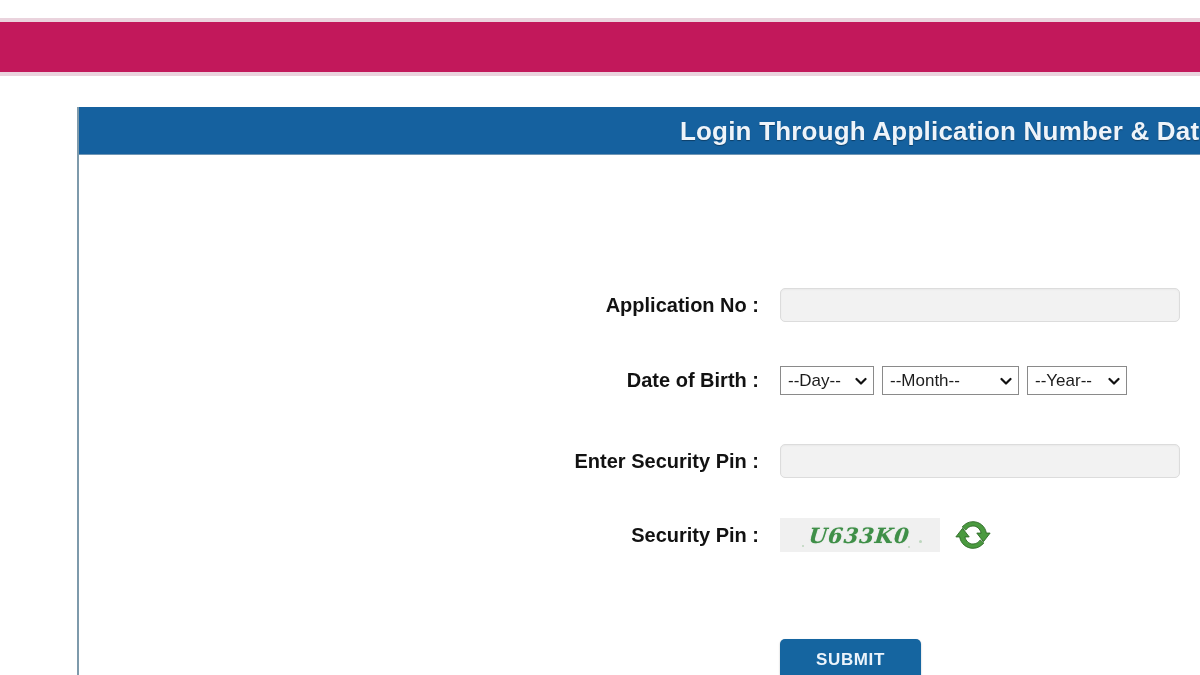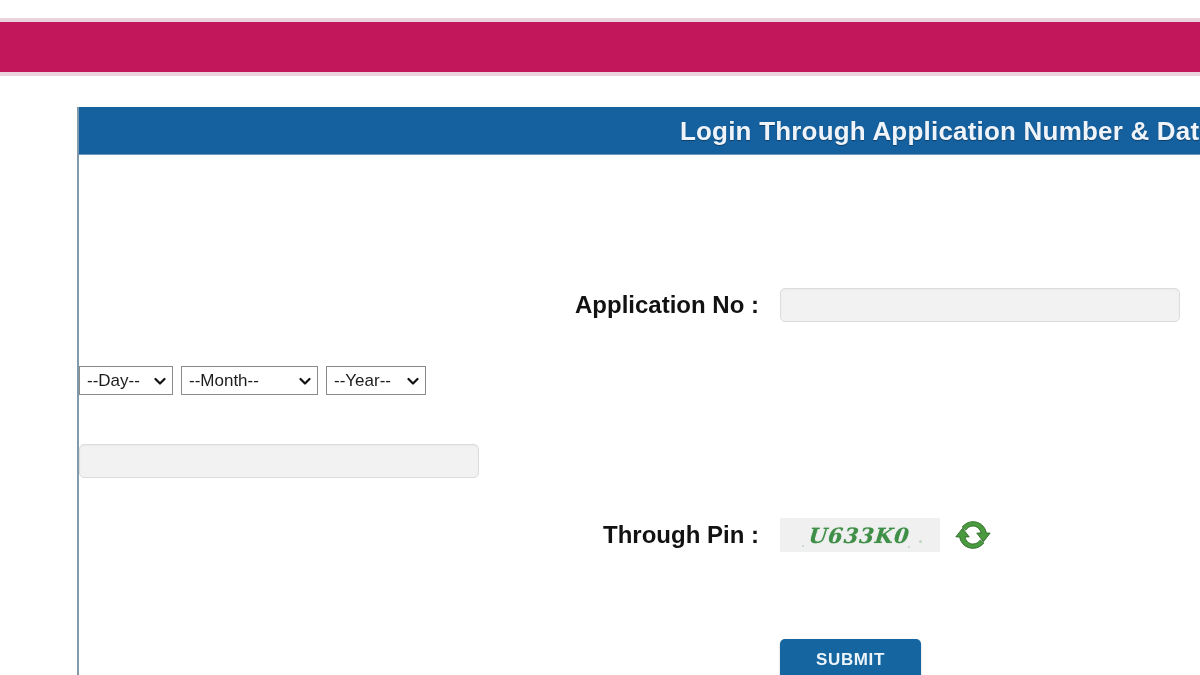--- a/index.html
+++ b/index.html
@@ -88,21 +88,21 @@
   .row-dob  { top: 211px; }
   .row-pin  { top: 289px; }
   .row-cap  { top: 361px; }
   .row-btn  { top: 484px; }
 
   .field-label {
     width: 701px;
     text-align: right;
     padding-right: 21px;
     box-sizing: border-box;
-    font-size: 24px;
+    font-size: 20px;
     font-weight: bold;
     color: #121212;
     white-space: nowrap;
   }
 
   .text-input {
     height: 34px;
     width: 400px;
     background: #f2f2f2;
     border: 1px solid #dcdcdc;
@@ -215,20 +215,21 @@
   </div>
 
   <div class="form-area">
 
     <div class="form-row row-app">
       <div class="field-label">Application No :</div>
       <input class="text-input" type="text" placeholder="" style="">
     </div>
 
     <div class="form-row row-dob">
+      <div class="field-label">Date of Birth :</div>
       <div class="dob-group">
         <div class="sel sel-day">
           <span>--Day--</span>
           <span class="chev">
             <svg viewBox="0 0 12 12" width="12" height="12">
                 <path d="M1.5 4 L6 8.5 L10.5 4" stroke="#111" stroke-width="2.2" fill="none" stroke-linecap="round" stroke-linejoin="round"></path>
               </svg>
           </span>
         </div>
         <div class="sel sel-month">
@@ -244,25 +245,26 @@
           <span class="chev">
             <svg viewBox="0 0 12 12" width="12" height="12">
                 <path d="M1.5 4 L6 8.5 L10.5 4" stroke="#111" stroke-width="2.2" fill="none" stroke-linecap="round" stroke-linejoin="round"></path>
               </svg>
           </span>
         </div>
       </div>
     </div>
 
     <div class="form-row row-pin">
+      <div class="field-label">Enter Security Pin :</div>
       <input class="text-input" type="text" placeholder="" style="">
     </div>
 
     <div class="form-row row-cap">
-      <div class="field-label">Through Pin :</div>
+      <div class="field-label">Security Pin :</div>
       <div class="captcha-wrap">
         <div class="captcha-img">
           <span class="captcha-text">U633K0</span>
           <span class="captcha-speck sp1"></span>
           <span class="captcha-speck sp2"></span>
           <span class="captcha-speck sp3"></span>
         </div>
         <span class="refresh-icon">
           <svg viewBox="0 0 40 40" width="38" height="38">
             <g fill="#4a9a3f" stroke="#2f6b28" stroke-width="1">

